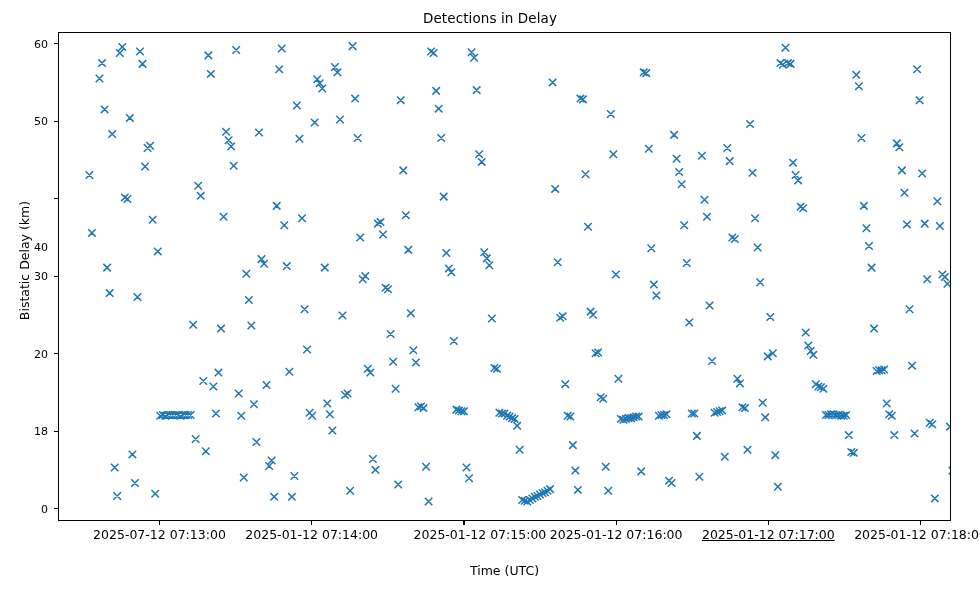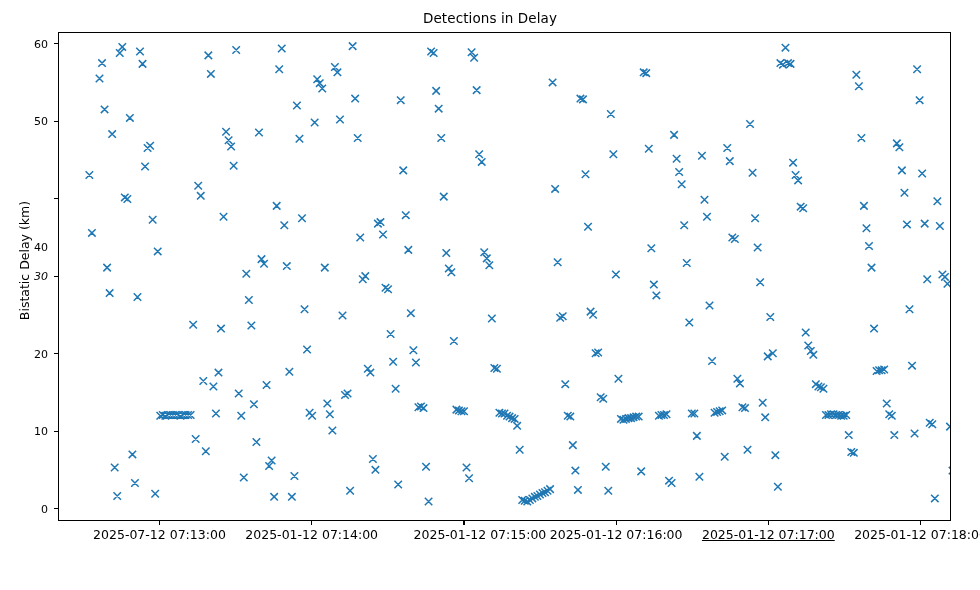--- a/index.html
+++ b/index.html
@@ -117,29 +117,30 @@
   <div id="axes-area">
     <svg id="scatter-svg" viewBox="0 0 893 489" preserveAspectRatio="none">
         <g stroke="#1f77b4" stroke-width="1.5" stroke-linecap="butt" fill="none">
           <path d="M26.69 138.84L34.19 146.34M26.69 146.34L34.19 138.84M29.23 196.96L36.73 204.46M29.23 204.46L36.73 196.96M36.84 41.97L44.34 49.47M36.84 49.47L44.34 41.97M39.38 26.47L46.88 33.97M39.38 33.97L46.88 26.47M41.91 72.97L49.41 80.47M41.91 80.47L49.41 72.97M44.45 231.84L51.95 239.34M44.45 239.34L51.95 231.84M46.99 257.41L54.49 264.91M46.99 264.91L54.49 257.41M49.53 97.77L57.03 105.27M49.53 105.27L57.03 97.77M52.06 432.55L59.56 440.05M52.06 440.05L59.56 432.55M54.60 461.23L62.10 468.73M54.60 468.73L62.10 461.23M57.14 16.40L64.64 23.90M57.14 23.90L64.64 16.40M59.67 10.20L67.17 17.70M59.67 17.70L67.17 10.20M62.21 161.32L69.71 168.82M62.21 168.82L69.71 161.32M64.75 162.87L72.25 170.37M64.75 170.37L72.25 162.87M67.28 81.50L74.78 89.00M67.28 89.00L74.78 81.50M69.82 419.38L77.32 426.88M69.82 426.88L77.32 419.38M72.36 448.05L79.86 455.55M72.36 455.55L79.86 448.05M74.89 261.29L82.39 268.79M74.89 268.79L82.39 261.29M77.43 14.85L84.93 22.35M77.43 22.35L84.93 14.85M79.97 27.25L87.47 34.75M79.97 34.75L87.47 27.25M82.51 130.32L90.01 137.82M82.51 137.82L90.01 130.32M85.04 111.72L92.54 119.22M85.04 119.22L92.54 111.72M87.58 109.39L95.08 116.89M87.58 116.89L95.08 109.39M90.12 183.79L97.62 191.29M90.12 191.29L97.62 183.79M92.65 458.90L100.15 466.40M92.65 466.40L100.15 458.90M95.19 215.56L102.69 223.06M95.19 223.06L102.69 215.56M97.73 380.63L105.23 388.13M97.73 388.13L105.23 380.63M100.26 379.86L107.76 387.36M100.26 387.36L107.76 379.86M102.80 380.63L110.30 388.13M102.80 388.13L110.30 380.63M105.34 379.86L112.84 387.36M105.34 387.36L112.84 379.86M107.88 379.86L115.38 387.36M107.88 387.36L115.38 379.86M110.41 379.86L117.91 387.36M110.41 387.36L117.91 379.86M112.95 379.86L120.45 387.36M112.95 387.36L120.45 379.86M115.49 379.86L122.99 387.36M115.49 387.36L122.99 379.86M118.02 380.63L125.52 388.13M118.02 388.13L125.52 380.63M120.56 379.86L128.06 387.36M120.56 387.36L128.06 379.86M123.10 379.86L130.60 387.36M123.10 387.36L130.60 379.86M125.63 379.86L133.13 387.36M125.63 387.36L133.13 379.86M128.17 379.86L135.67 387.36M128.17 387.36L135.67 379.86M130.71 289.19L138.21 296.69M130.71 296.69L138.21 289.19M133.24 403.88L140.74 411.38M133.24 411.38L140.74 403.88M135.78 149.69L143.28 157.19M135.78 157.19L143.28 149.69M138.32 159.77L145.82 167.27M138.32 167.27L145.82 159.77M140.86 345.76L148.36 353.26M140.86 353.26L148.36 345.76M143.39 416.28L150.89 423.78M143.39 423.78L150.89 416.28M145.93 18.72L153.43 26.22M145.93 26.22L153.43 18.72M148.47 37.32L155.97 44.82M148.47 44.82L155.97 37.32M151.00 351.18L158.50 358.68M151.00 358.68L158.50 351.18M153.54 378.31L161.04 385.81M153.54 385.81L161.04 378.31M156.08 337.23L163.58 344.73M156.08 344.73L163.58 337.23M158.61 293.06L166.11 300.56M158.61 300.56L166.11 293.06M161.15 180.69L168.65 188.19M161.15 188.19L168.65 180.69M163.69 95.44L171.19 102.94M163.69 102.94L171.19 95.44M166.22 103.97L173.72 111.47M166.22 111.47L173.72 103.97M168.76 110.17L176.26 117.67M168.76 117.67L176.26 110.17M171.30 129.54L178.80 137.04M171.30 137.04L178.80 129.54M173.84 13.30L181.34 20.80M173.84 20.80L181.34 13.30M176.37 358.16L183.87 365.66M176.37 365.66L183.87 358.16M178.91 380.63L186.41 388.13M178.91 388.13L186.41 380.63M181.45 442.63L188.95 450.13M181.45 450.13L188.95 442.63M183.98 238.04L191.48 245.54M183.98 245.54L191.48 238.04M186.52 264.39L194.02 271.89M186.52 271.89L194.02 264.39M189.06 289.96L196.56 297.46M189.06 297.46L196.56 289.96M191.59 369.01L199.09 376.51M191.59 376.51L199.09 369.01M194.13 406.98L201.63 414.48M194.13 414.48L201.63 406.98M196.67 96.22L204.17 103.72M196.67 103.72L204.17 96.22M199.20 223.31L206.70 230.81M199.20 230.81L206.70 223.31M201.74 227.96L209.24 235.46M201.74 235.46L209.24 227.96M204.28 349.63L211.78 357.13M204.28 357.13L211.78 349.63M206.82 431.00L214.32 438.50M206.82 438.50L214.32 431.00M209.35 425.58L216.85 433.08M209.35 433.08L216.85 425.58M211.89 462.00L219.39 469.50M211.89 469.50L219.39 462.00M214.43 169.84L221.93 177.34M214.43 177.34L221.93 169.84M216.96 32.67L224.46 40.17M216.96 40.17L224.46 32.67M219.50 11.75L227.00 19.25M219.50 19.25L227.00 11.75M222.04 189.22L229.54 196.72M222.04 196.72L229.54 189.22M224.57 230.29L232.07 237.79M224.57 237.79L232.07 230.29M227.11 336.46L234.61 343.96M227.11 343.96L234.61 336.46M229.65 462.00L237.15 469.50M229.65 469.50L237.15 462.00M232.18 441.08L239.68 448.58M232.18 448.58L239.68 441.08M234.72 69.10L242.22 76.60M234.72 76.60L242.22 69.10M237.26 102.42L244.76 109.92M237.26 109.92L244.76 102.42M239.80 182.24L247.30 189.74M239.80 189.74L247.30 182.24M242.33 273.69L249.83 281.19M242.33 281.19L249.83 273.69M244.87 313.98L252.37 321.48M244.87 321.48L252.37 313.98M247.41 377.53L254.91 385.03M247.41 385.03L254.91 377.53M249.94 380.63L257.44 388.13M249.94 388.13L257.44 380.63M252.48 86.15L259.98 93.65M252.48 93.65L259.98 86.15M255.02 42.75L262.52 50.25M255.02 50.25L262.52 42.75M257.55 46.62L265.05 54.12M257.55 54.12L265.05 46.62M260.09 52.05L267.59 59.55M260.09 59.55L267.59 52.05M262.63 231.84L270.13 239.34M262.63 239.34L270.13 231.84M265.16 368.23L272.66 375.73M265.16 375.73L272.66 368.23M267.70 379.08L275.20 386.58M267.70 386.58L275.20 379.08M270.24 395.35L277.74 402.85M270.24 402.85L277.74 395.35M272.78 30.35L280.28 37.85M272.78 37.85L280.28 30.35M275.31 35.77L282.81 43.27M275.31 43.27L282.81 35.77M277.85 83.05L285.35 90.55M277.85 90.55L285.35 83.05M280.39 279.89L287.89 287.39M280.39 287.39L287.89 279.89M282.92 359.71L290.42 367.21M282.92 367.21L290.42 359.71M285.46 358.16L292.96 365.66M285.46 365.66L292.96 358.16M288.00 455.80L295.50 463.30M288.00 463.30L295.50 455.80M290.53 9.42L298.03 16.92M290.53 16.92L298.03 9.42M293.07 62.12L300.57 69.62M293.07 69.62L300.57 62.12M295.61 101.64L303.11 109.14M295.61 109.14L303.11 101.64M298.14 201.61L305.64 209.11M298.14 209.11L305.64 201.61M300.68 243.46L308.18 250.96M300.68 250.96L308.18 243.46M303.22 240.36L310.72 247.86M303.22 247.86L310.72 240.36M305.76 333.36L313.26 340.86M305.76 340.86L313.26 333.36M308.29 337.23L315.79 344.73M308.29 344.73L315.79 337.23M310.83 424.03L318.33 431.53M310.83 431.53L318.33 424.03M313.37 434.88L320.87 442.38M313.37 442.38L320.87 434.88M315.90 187.67L323.40 195.17M315.90 195.17L323.40 187.67M318.44 186.12L325.94 193.62M318.44 193.62L325.94 186.12M320.98 198.51L328.48 206.01M320.98 206.01L328.48 198.51M323.51 251.99L331.01 259.49M323.51 259.49L331.01 251.99M326.05 253.54L333.55 261.04M326.05 261.04L333.55 253.54M328.59 298.48L336.09 305.98M328.59 305.98L336.09 298.48M331.13 326.38L338.63 333.88M331.13 333.88L338.63 326.38M333.66 353.51L341.16 361.01M333.66 361.01L341.16 353.51M336.20 449.60L343.70 457.10M336.20 457.10L343.70 449.60M338.74 63.67L346.24 71.17M338.74 71.17L346.24 63.67M341.27 134.19L348.77 141.69M341.27 141.69L348.77 134.19M343.81 179.14L351.31 186.64M343.81 186.64L351.31 179.14M346.35 214.01L353.85 221.51M346.35 221.51L353.85 214.01M348.88 277.56L356.38 285.06M348.88 285.06L356.38 277.56M351.42 314.76L358.92 322.26M351.42 322.26L358.92 314.76M353.96 327.16L361.46 334.66M353.96 334.66L361.46 327.16M356.49 372.11L363.99 379.61M356.49 379.61L363.99 372.11M359.03 371.33L366.53 378.83M359.03 378.83L366.53 371.33M361.57 372.88L369.07 380.38M361.57 380.38L369.07 372.88M364.11 431.78L371.61 439.28M364.11 439.28L371.61 431.78M366.64 466.65L374.14 474.15M366.64 474.15L374.14 466.65M369.18 14.85L376.68 22.35M369.18 22.35L376.68 14.85M371.72 16.40L379.22 23.90M371.72 23.90L379.22 16.40M374.25 54.37L381.75 61.87M374.25 61.87L381.75 54.37M376.79 72.20L384.29 79.70M376.79 79.70L384.29 72.20M379.33 101.64L386.83 109.14M379.33 109.14L386.83 101.64M381.86 160.54L389.36 168.04M381.86 168.04L389.36 160.54M384.40 217.11L391.90 224.61M384.40 224.61L391.90 217.11M386.94 232.61L394.44 240.11M386.94 240.11L394.44 232.61M389.47 236.49L396.97 243.99M389.47 243.99L396.97 236.49M392.01 305.46L399.51 312.96M392.01 312.96L399.51 305.46M394.55 374.43L402.05 381.93M394.55 381.93L402.05 374.43M397.09 375.21L404.59 382.71M397.09 382.71L404.59 375.21M399.62 375.98L407.12 383.48M399.62 383.48L407.12 375.98M402.16 375.98L409.66 383.48M402.16 383.48L409.66 375.98M404.70 432.55L412.20 440.05M404.70 440.05L412.20 432.55M407.23 443.40L414.73 450.90M407.23 450.90L414.73 443.40M409.77 15.62L417.27 23.12M409.77 23.12L417.27 15.62M412.31 21.05L419.81 28.55M412.31 28.55L419.81 21.05M414.84 53.60L422.34 61.10M414.84 61.10L422.34 53.60M417.38 117.92L424.88 125.42M417.38 125.42L424.88 117.92M419.92 125.67L427.42 133.17M419.92 133.17L427.42 125.67M422.45 216.34L429.95 223.84M422.45 223.84L429.95 216.34M424.99 222.54L432.49 230.04M424.99 230.04L432.49 222.54M427.53 229.51L435.03 237.01M427.53 237.01L435.03 229.51M430.07 282.99L437.57 290.49M430.07 290.49L437.57 282.99M432.60 332.58L440.10 340.08M432.60 340.08L440.10 332.58M435.14 333.36L442.64 340.86M435.14 340.86L442.64 333.36M437.68 377.53L445.18 385.03M437.68 385.03L445.18 377.53M440.21 378.31L447.71 385.81M440.21 385.81L447.71 378.31M442.75 378.31L450.25 385.81M442.75 385.81L450.25 378.31M445.29 380.63L452.79 388.13M445.29 388.13L452.79 380.63M447.82 381.41L455.32 388.91M447.82 388.91L455.32 381.41M450.36 382.96L457.86 390.46M450.36 390.46L457.86 382.96M452.90 383.73L460.40 391.23M452.90 391.23L460.40 383.73M455.43 390.70L462.93 398.20M455.43 398.20L462.93 390.70M457.97 414.73L465.47 422.23M457.97 422.23L465.47 414.73M460.51 465.10L468.01 472.60M460.51 472.60L468.01 465.10M463.05 465.88L470.55 473.38M463.05 473.38L470.55 465.88M465.58 466.65L473.08 474.15M465.58 474.15L473.08 466.65M468.12 465.10L475.62 472.60M468.12 472.60L475.62 465.10M470.66 463.55L478.16 471.05M470.66 471.05L478.16 463.55M473.19 462.00L480.69 469.50M473.19 469.50L480.69 462.00M475.73 461.23L483.23 468.73M475.73 468.73L483.23 461.23M478.27 459.68L485.77 467.18M478.27 467.18L485.77 459.68M480.80 458.13L488.30 465.63M480.80 465.63L488.30 458.13M483.34 457.35L490.84 464.85M483.34 464.85L490.84 457.35M485.88 455.80L493.38 463.30M485.88 463.30L493.38 455.80M488.41 454.25L495.91 461.75M488.41 461.75L495.91 454.25M490.95 45.85L498.45 53.35M490.95 53.35L498.45 45.85M493.49 152.79L500.99 160.29M493.49 160.29L500.99 152.79M496.03 226.41L503.53 233.91M496.03 233.91L503.53 226.41M498.56 282.21L506.06 289.71M498.56 289.71L506.06 282.21M501.10 280.66L508.60 288.16M501.10 288.16L508.60 280.66M503.64 348.86L511.14 356.36M503.64 356.36L511.14 348.86M506.17 380.63L513.67 388.13M506.17 388.13L513.67 380.63M508.71 381.41L516.21 388.91M508.71 388.91L516.21 381.41M511.25 410.08L518.75 417.58M511.25 417.58L518.75 410.08M513.78 435.65L521.28 443.15M513.78 443.15L521.28 435.65M516.32 455.03L523.82 462.53M516.32 462.53L523.82 455.03M518.86 62.12L526.36 69.62M518.86 69.62L526.36 62.12M521.39 62.90L528.89 70.40M521.39 70.40L528.89 62.90M523.93 138.07L531.43 145.57M523.93 145.57L531.43 138.07M526.47 190.77L533.97 198.27M526.47 198.27L533.97 190.77M529.01 276.01L536.51 283.51M529.01 283.51L536.51 276.01M531.54 279.11L539.04 286.61M531.54 286.61L539.04 279.11M534.08 317.86L541.58 325.36M534.08 325.36L541.58 317.86M536.62 317.08L544.12 324.58M536.62 324.58L544.12 317.08M539.15 362.03L546.65 369.53M539.15 369.53L546.65 362.03M541.69 363.58L549.19 371.08M541.69 371.08L549.19 363.58M544.23 431.78L551.73 439.28M544.23 439.28L551.73 431.78M546.76 455.80L554.26 463.30M546.76 463.30L554.26 455.80M549.30 77.62L556.80 85.12M549.30 85.12L556.80 77.62M551.84 117.92L559.34 125.42M551.84 125.42L559.34 117.92M554.38 238.81L561.88 246.31M554.38 246.31L561.88 238.81M556.91 343.43L564.41 350.93M556.91 350.93L564.41 343.43M559.45 383.73L566.95 391.23M559.45 391.23L566.95 383.73M561.99 384.51L569.49 392.01M561.99 392.01L569.49 384.51M564.52 383.73L572.02 391.23M564.52 391.23L572.02 383.73M567.06 382.96L574.56 390.46M567.06 390.46L574.56 382.96M569.60 382.96L577.10 390.46M569.60 390.46L577.10 382.96M572.13 382.18L579.63 389.68M572.13 389.68L579.63 382.18M574.67 381.41L582.17 388.91M574.67 388.91L582.17 381.41M577.21 381.41L584.71 388.91M577.21 388.91L584.71 381.41M579.74 436.43L587.24 443.93M579.74 443.93L587.24 436.43M582.28 35.77L589.78 43.27M582.28 43.27L589.78 35.77M584.82 36.55L592.32 44.05M584.82 44.05L592.32 36.55M587.36 112.49L594.86 119.99M587.36 119.99L594.86 112.49M589.89 212.46L597.39 219.96M589.89 219.96L597.39 212.46M592.43 248.89L599.93 256.39M592.43 256.39L599.93 248.89M594.97 259.74L602.47 267.24M594.97 267.24L602.47 259.74M597.50 380.63L605.00 388.13M597.50 388.13L605.00 380.63M600.04 379.86L607.54 387.36M600.04 387.36L607.54 379.86M602.58 379.86L610.08 387.36M602.58 387.36L610.08 379.86M605.11 379.08L612.61 386.58M605.11 386.58L612.61 379.08M607.65 445.73L615.15 453.23M607.65 453.23L615.15 445.73M610.19 448.05L617.69 455.55M610.19 455.55L617.69 448.05M612.72 98.54L620.22 106.04M612.72 106.04L620.22 98.54M615.26 122.57L622.76 130.07M615.26 130.07L622.76 122.57M617.80 135.74L625.30 143.24M617.80 143.24L625.30 135.74M620.34 148.14L627.84 155.64M620.34 155.64L627.84 148.14M622.87 189.22L630.37 196.72M622.87 196.72L630.37 189.22M625.41 227.19L632.91 234.69M625.41 234.69L632.91 227.19M627.95 286.86L635.45 294.36M627.95 294.36L635.45 286.86M630.48 378.31L637.98 385.81M630.48 385.81L637.98 378.31M633.02 378.31L640.52 385.81M633.02 385.81L640.52 378.31M635.56 400.78L643.06 408.28M635.56 408.28L643.06 400.78M638.09 441.85L645.59 449.35M638.09 449.35L645.59 441.85M640.63 119.47L648.13 126.97M640.63 126.97L648.13 119.47M643.17 163.64L650.67 171.14M643.17 171.14L650.67 163.64M645.70 180.69L653.20 188.19M645.70 188.19L653.20 180.69M648.24 269.81L655.74 277.31M648.24 277.31L655.74 269.81M650.78 325.61L658.28 333.11M650.78 333.11L658.28 325.61M653.32 377.53L660.82 385.03M653.32 385.03L660.82 377.53M655.85 376.76L663.35 384.26M655.85 384.26L663.35 376.76M658.39 375.98L665.89 383.48M658.39 383.48L665.89 375.98M660.93 375.21L668.43 382.71M660.93 382.71L668.43 375.21M663.46 421.70L670.96 429.20M663.46 429.20L670.96 421.70M666.00 111.72L673.50 119.22M666.00 119.22L673.50 111.72M668.54 124.89L676.04 132.39M668.54 132.39L676.04 124.89M671.07 201.61L678.57 209.11M671.07 209.11L678.57 201.61M673.61 203.16L681.11 210.66M673.61 210.66L681.11 203.16M676.15 343.43L683.65 350.93M676.15 350.93L683.65 343.43M678.68 348.08L686.18 355.58M678.68 355.58L686.18 348.08M681.22 372.11L688.72 379.61M681.22 379.61L688.72 372.11M683.76 372.88L691.26 380.38M683.76 380.38L691.26 372.88M686.30 414.73L693.80 422.23M686.30 422.23L693.80 414.73M688.83 87.70L696.33 95.20M688.83 95.20L696.33 87.70M691.37 136.52L698.87 144.02M691.37 144.02L698.87 136.52M693.91 182.24L701.41 189.74M693.91 189.74L701.41 182.24M696.44 211.69L703.94 219.19M696.44 219.19L703.94 211.69M698.98 246.56L706.48 254.06M698.98 254.06L706.48 246.56M701.52 367.46L709.02 374.96M701.52 374.96L709.02 367.46M704.05 382.18L711.55 389.68M704.05 389.68L711.55 382.18M706.59 320.96L714.09 328.46M706.59 328.46L714.09 320.96M709.13 281.44L716.63 288.94M709.13 288.94L716.63 281.44M711.66 317.86L719.16 325.36M711.66 325.36L719.16 317.86M714.20 420.15L721.70 427.65M714.20 427.65L721.70 420.15M716.74 451.93L724.24 459.43M716.74 459.43L724.24 451.93M719.28 26.47L726.78 33.97M719.28 33.97L726.78 26.47M721.81 28.02L729.31 35.52M721.81 35.52L729.31 28.02M724.35 10.97L731.85 18.47M724.35 18.47L731.85 10.97M726.89 26.47L734.39 33.97M726.89 33.97L734.39 26.47M729.42 27.25L736.92 34.75M729.42 34.75L736.92 27.25M731.96 126.44L739.46 133.94M731.96 133.94L739.46 126.44M734.50 138.84L742.00 146.34M734.50 146.34L742.00 138.84M737.03 144.27L744.53 151.77M737.03 151.77L744.53 144.27M739.57 170.62L747.07 178.12M739.57 178.12L747.07 170.62M742.11 172.17L749.61 179.67M742.11 179.67L749.61 172.17M744.64 296.93L752.14 304.43M744.64 304.43L752.14 296.93M747.18 310.11L754.68 317.61M747.18 317.61L754.68 310.11M749.72 315.53L757.22 323.03M749.72 323.03L757.22 315.53M752.26 319.41L759.76 326.91M752.26 326.91L759.76 319.41M754.79 348.86L762.29 356.36M754.79 356.36L762.29 348.86M757.33 351.18L764.83 358.68M757.33 358.68L764.83 351.18M759.87 351.96L767.37 359.46M759.87 359.46L767.37 351.96M762.40 353.51L769.90 361.01M762.40 361.01L769.90 353.51M764.94 379.86L772.44 387.36M764.94 387.36L772.44 379.86M767.48 379.86L774.98 387.36M767.48 387.36L774.98 379.86M770.01 379.08L777.51 386.58M770.01 386.58L777.51 379.08M772.55 379.08L780.05 386.58M772.55 386.58L780.05 379.08M775.09 379.86L782.59 387.36M775.09 387.36L782.59 379.86M777.63 379.86L785.13 387.36M777.63 387.36L785.13 379.86M780.16 380.63L787.66 388.13M780.16 388.13L787.66 380.63M782.70 380.63L790.20 388.13M782.70 388.13L790.20 380.63M785.24 379.86L792.74 387.36M785.24 387.36L792.74 379.86M787.77 400.00L795.27 407.50M787.77 407.50L795.27 400.00M790.31 417.05L797.81 424.55M790.31 424.55L797.81 417.05M792.85 417.83L800.35 425.33M792.85 425.33L800.35 417.83M795.38 38.10L802.88 45.60M795.38 45.60L802.88 38.10M797.92 49.72L805.42 57.22M797.92 57.22L805.42 49.72M800.46 101.64L807.96 109.14M800.46 109.14L807.96 101.64M802.99 169.84L810.49 177.34M802.99 177.34L810.49 169.84M805.53 192.31L813.03 199.81M805.53 199.81L813.03 192.31M808.07 210.14L815.57 217.64M808.07 217.64L815.57 210.14M810.61 231.84L818.11 239.34M810.61 239.34L818.11 231.84M813.14 293.06L820.64 300.56M813.14 300.56L820.64 293.06M815.68 335.68L823.18 343.18M815.68 343.18L823.18 335.68M818.22 334.91L825.72 342.41M818.22 342.41L825.72 334.91M820.75 334.91L828.25 342.41M820.75 342.41L828.25 334.91M823.29 334.13L830.79 341.63M823.29 341.63L830.79 334.13M825.83 368.23L833.33 375.73M825.83 375.73L833.33 368.23M828.36 379.08L835.86 386.58M828.36 386.58L835.86 379.08M830.90 380.63L838.40 388.13M830.90 388.13L838.40 380.63M833.44 400.00L840.94 407.50M833.44 407.50L840.94 400.00M835.97 107.07L843.47 114.57M835.97 114.57L843.47 107.07M838.51 110.94L846.01 118.44M838.51 118.44L846.01 110.94M841.05 134.19L848.55 141.69M841.05 141.69L848.55 134.19M843.59 156.67L851.09 164.17M843.59 164.17L851.09 156.67M846.12 188.44L853.62 195.94M846.12 195.94L853.62 188.44M848.66 273.69L856.16 281.19M848.66 281.19L856.16 273.69M851.20 330.26L858.70 337.76M851.20 337.76L858.70 330.26M853.73 398.45L861.23 405.95M853.73 405.95L861.23 398.45M856.27 32.67L863.77 40.17M856.27 40.17L863.77 32.67M858.81 63.67L866.31 71.17M858.81 71.17L866.31 63.67M861.34 137.29L868.84 144.79M861.34 144.79L868.84 137.29M863.88 187.67L871.38 195.17M863.88 195.17L871.38 187.67M866.42 243.46L873.92 250.96M866.42 250.96L873.92 243.46M868.95 387.60L876.45 395.10M868.95 395.10L876.45 387.60M871.49 389.15L878.99 396.65M871.49 396.65L878.99 389.15M874.03 463.55L881.53 471.05M874.03 471.05L881.53 463.55M876.57 165.19L884.07 172.69M876.57 172.69L884.07 165.19M879.10 189.99L886.60 197.49M879.10 197.49L886.60 189.99M881.64 238.81L889.14 246.31M881.64 246.31L889.14 238.81M884.18 241.14L891.68 248.64M884.18 248.64L891.68 241.14M886.71 248.11L894.21 255.61M886.71 255.61L894.21 248.11M889.25 391.48L896.75 398.98M889.25 398.98L896.75 391.48M891.79 435.65L899.29 443.15M891.79 443.15L899.29 435.65M894.32 44.30L901.82 51.80M894.32 51.80L901.82 44.30M896.86 48.95L904.36 56.45M896.86 56.45L904.36 48.95M899.40 109.39L906.90 116.89M899.40 116.89L906.90 109.39M901.93 238.04L909.43 245.54M901.93 245.54L909.43 238.04M904.47 292.28L911.97 299.78M904.47 299.78L911.97 292.28M907.01 356.61L914.51 364.11M907.01 364.11L914.51 356.61M909.55 358.16L917.05 365.66M909.55 365.66L917.05 358.16M912.08 372.11L919.58 379.61M912.08 379.61L919.58 372.11M914.62 412.40L922.12 419.90M914.62 419.90L922.12 412.40M917.16 413.18L924.66 420.68M917.16 420.68L924.66 413.18M919.69 8.65L927.19 16.15M919.69 16.15L927.19 8.65M922.23 131.87L929.73 139.37M922.23 139.37L929.73 131.87M924.77 208.59L932.27 216.09M924.77 216.09L932.27 208.59M927.30 210.91L934.80 218.41M927.30 218.41L934.80 210.91M929.84 233.39L937.34 240.89M929.84 240.89L937.34 233.39M932.38 247.34L939.88 254.84M932.38 254.84L939.88 247.34M934.91 248.89L942.41 256.39M934.91 256.39L942.41 248.89M937.45 355.83L944.95 363.33M937.45 363.33L944.95 355.83M939.99 357.38L947.49 364.88M939.99 364.88L947.49 357.38M942.53 410.85L950.03 418.35M942.53 418.35L950.03 410.85M945.06 411.63L952.56 419.13M945.06 419.13L952.56 411.63M947.60 142.72L955.10 150.22M947.60 150.22L955.10 142.72M950.14 148.14L957.64 155.64M950.14 155.64L957.64 148.14M952.67 249.66L960.17 257.16M952.67 257.16L960.17 249.66M955.21 271.36L962.71 278.86M955.21 278.86L962.71 271.36M957.75 274.46L965.25 281.96M957.75 281.96L965.25 274.46M960.28 315.53L967.78 323.03M960.28 323.03L967.78 315.53M962.82 322.51L970.32 330.01M962.82 330.01L970.32 322.51M965.36 379.86L972.86 387.36M965.36 387.36L972.86 379.86M967.89 405.43L975.39 412.93M967.89 412.93L975.39 405.43M970.43 457.35L977.93 464.85M970.43 464.85L977.93 457.35M972.97 48.17L980.47 55.67M972.97 55.67L980.47 48.17M975.51 75.30L983.01 82.80M975.51 82.80L983.01 75.30M978.04 109.39L985.54 116.89M978.04 116.89L985.54 109.39M980.58 176.82L988.08 184.32M980.58 184.32L988.08 176.82M983.12 233.39L990.62 240.89M983.12 240.89L990.62 233.39M985.65 270.59L993.15 278.09M985.65 278.09L993.15 270.59M988.19 284.54L995.69 292.04M988.19 292.04L995.69 284.54M990.73 358.93L998.23 366.43M990.73 366.43L998.23 358.93M993.26 389.15L1000.76 396.65M993.26 396.65L1000.76 389.15M995.80 389.93L1003.30 397.43M995.80 397.43L1003.30 389.93M998.34 44.30L1005.84 51.80M998.34 51.80L1005.84 44.30M1000.88 284.54L1008.38 292.04M1000.88 292.04L1008.38 284.54"></path>
         </g>
       </svg>
   </div>
 
   <div id="ylabels">
       <div class="tick-label-y" style="top: 508.601px;">0</div>
-      <div class="tick-label-y" style="top: 431.105px;">10</div>
+      <div class="tick-label-y" style="top: 431.105px;">18</div>
       <div class="tick-label-y" style="top: 353.609px; text-align: right;">20</div>
-      <div class="tick-label-y" style="top: 276.113px; font-style: italic;">30</div>
+      <div class="tick-label-y" style="top: 276.113px;">30</div>
       <div class="tick-label-y" style="top: 198.616px; margin-top: 48px;">40</div>
       <div class="tick-label-y" style="top: 121.12px;">50</div>
       <div class="tick-label-y" style="top: 43.6244px;">60</div>
     </div>
   <div id="xlabels"></div>
 
+  <div id="xlabel">Time (UTC)</div>
   <div id="ylabel">Bistatic Delay (km)</div>
 
 <div class="tick-mark-y" style="top: 508.101px;"></div>
     <div class="tick-mark-y" style="top: 430.605px;"></div>
     <div class="tick-mark-y" style="top: 353.109px;"></div>
     <div class="tick-mark-y" style="top: 275.613px;"></div>
     <div class="tick-mark-y" style="top: 198.116px;"></div>
     <div class="tick-mark-y" style="top: 120.62px;"></div>
     <div class="tick-mark-y" style="top: 43.1244px;"></div>
     <div class="tick-label-x" style="left: 159.477px;">2025-07-12 07:13:00</div>

